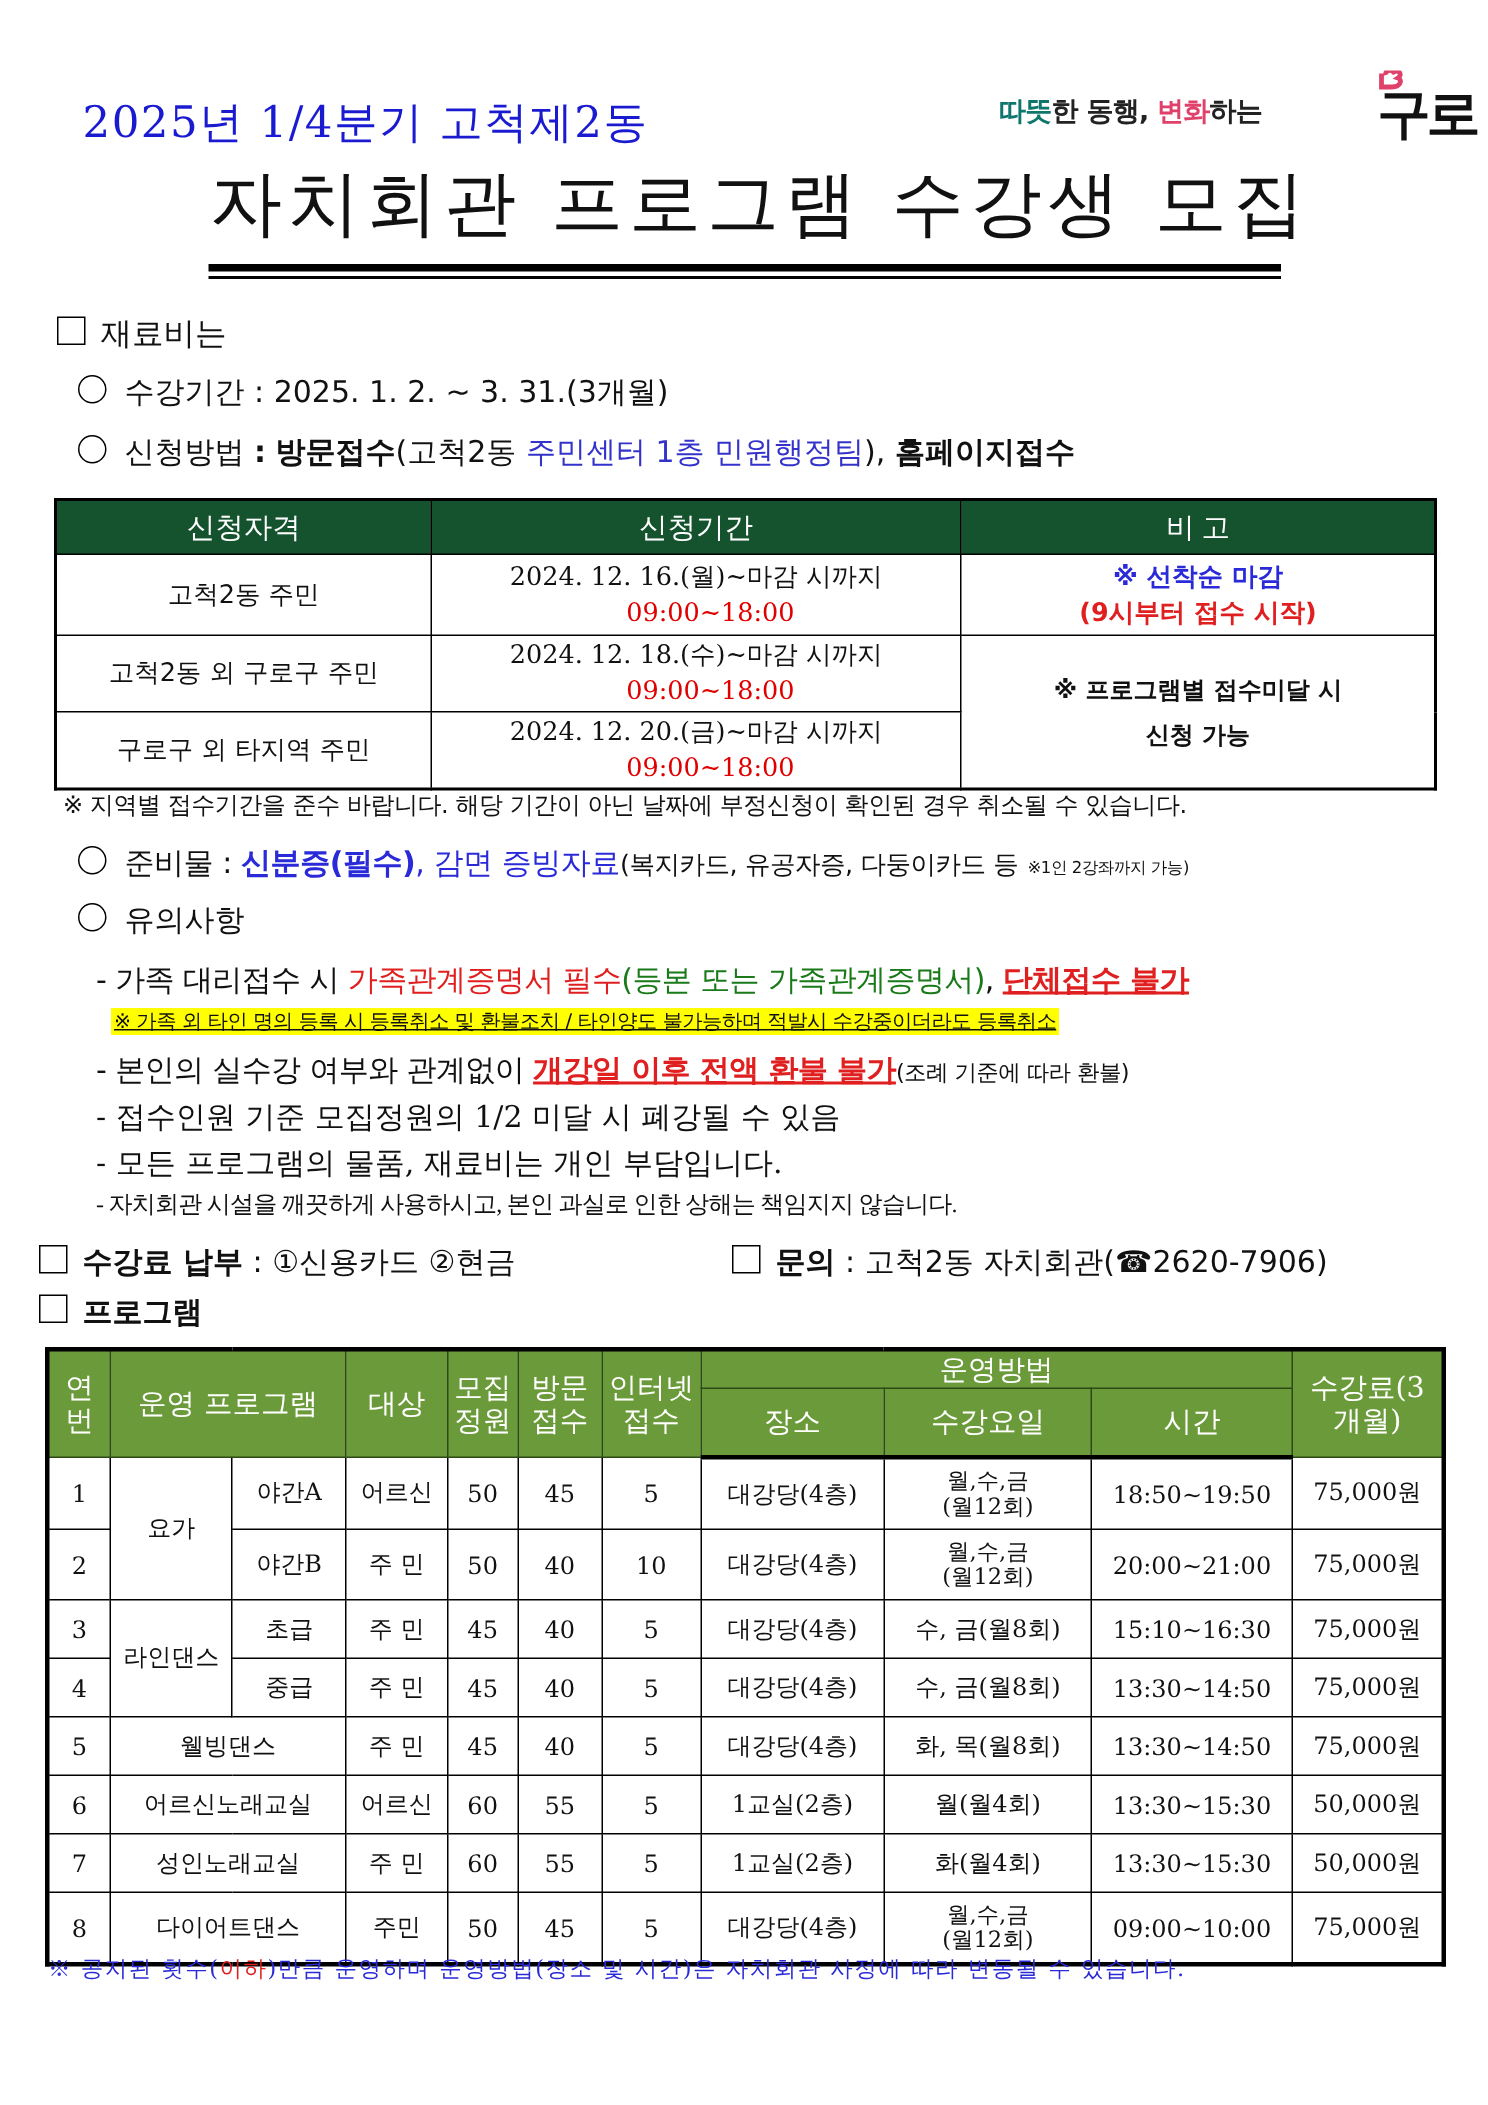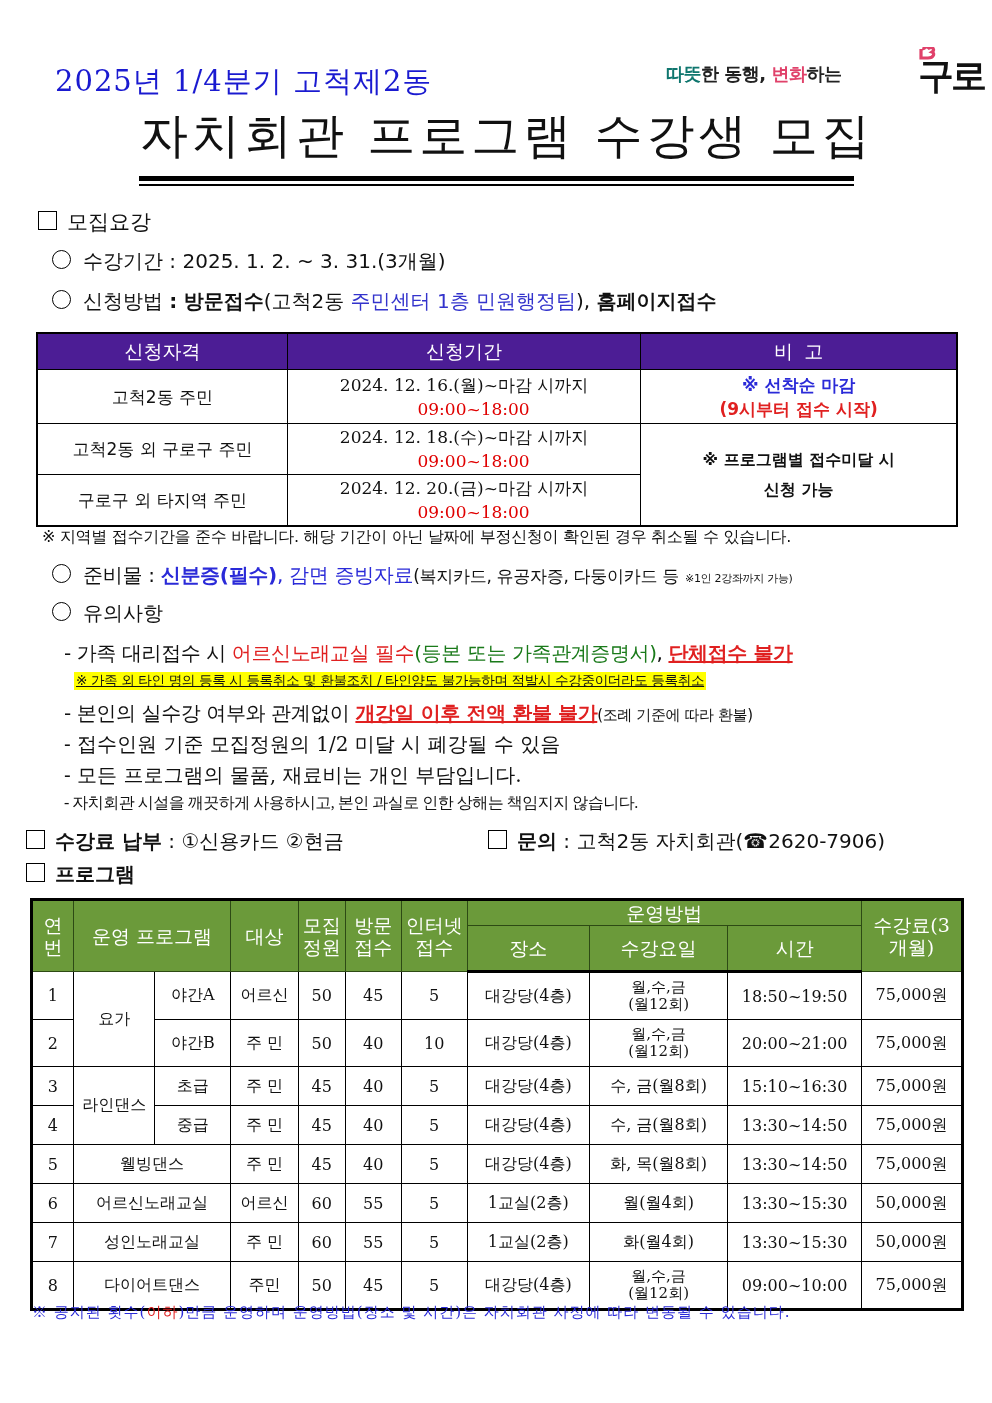--- a/index.html
+++ b/index.html
@@ -29,21 +29,21 @@
   .green { color: #1a7a1a; }
   .small { font-size: 15px; }
   .tiny { font-size: 11px; }
   .uline { text-decoration: underline; }
 
   
   table { border-collapse: collapse; }
   .apply-table { left: 36px; top: 332px; width: 922px; font-family: "DejaVu Sans", sans-serif; }
   .apply-table td, .apply-table th { border: 1px solid #000; text-align: center; font-weight: normal; }
   .apply-table { border: 2px solid #000; }
-  .apply-table th { background: #4c1d95; color: #fff; font-size: 19px; height: 33px; font-family: Liberation Mono, monospace; }
+  .apply-table th { background: #14532d; color: #fff; font-size: 19px; height: 33px; font-family: Liberation Serif, serif; }
   .apply-table td { font-size: 17px; line-height: 24px; }
   .apply-table .date { font-family: "DejaVu Serif", serif; font-size: 17px; }
   .apply-table .time { color: #e00000; font-family: "DejaVu Serif", serif; margin-left: 19px; }
 
   
   .prog-table { left: 30px; top: 898px; width: 934px; border: 3px solid #000; font-size: 16px; }
   .prog-table th { background: #6b9a3a; color: #fff; font-weight: normal; border: 1px solid #2d4a14; font-size: 19px; line-height: 22px; }
   .prog-table td { border: 1px solid #000; text-align: center; height: 36px; }
   .prog-table tr.tall td { height: 44px; }
   .prog-table thead tr:last-child th { border-bottom: 3px solid #000; }
@@ -56,21 +56,21 @@
 <div class="abs subtitle">2025년 1/4분기 고척제2동</div>
 <div class="abs slogan"><span class="orange">따뜻</span><span>한 동행, </span><span class="pink">변화</span><span>하는</span></div>
 <div class="abs logo">구로</div>
 <svg class="abs logo-heart" viewBox="0 0 20 16">
     <path d="M3 2 L3 11 L10 11 C16 11 17 6 14 5 C17 3 15 -1 11 1 C9 -1 5 0 6 3" fill="none" stroke="#e0416a" stroke-width="3.2"></path>
   </svg>
 <div class="abs main-title">자치회관 프로그램 수강생 모집</div>
 <div class="abs title-rule1"></div>
 <div class="abs title-rule2"></div>
 
-<div class="abs line" style="left:38px; top:208px;"><span class="sq"></span><span>모집요강</span></div>
+<div class="abs line" style="left:38px; top:208px;"><span class="sq"></span><span>재료비는</span></div>
 <div class="abs line" style="left:52px; top:248px; font-family:'DejaVu Sans',sans-serif; font-size:20px;"><span class="circ"></span><span>수강기간</span> <span>: 2025. 1. 2. ~ 3. 31.(3개월)</span></div>
 <div class="abs line" style="left:52px; top:288px; font-family:'DejaVu Sans',sans-serif; font-size:20px;"><span class="circ"></span><span>신청방법</span> <span class="bold">:</span> <span class="bold">방문접수</span><span>(고척2동 </span><span class="blue">주민센터 1층 민원행정팀</span><span>), </span><span class="bold">홈페이지접수</span></div>
 
 <table class="abs apply-table">
   <colgroup>
       <col style="width:251px">
       <col style="width:354px">
       <col style="width:317px">
     </colgroup>
   <tbody>
@@ -108,21 +108,21 @@
           <div class="time">09:00~18:00</div>
         </td>
   </tr>
 </tbody>
   </table>
 <div class="abs line" style="left:42px; top:527px; font-family:'DejaVu Sans',sans-serif; font-size:16px; letter-spacing:-0.3px;">※ 지역별 접수기간을 준수 바랍니다. 해당 기간이 아닌 날짜에 부정신청이 확인된 경우 취소될 수 있습니다.</div>
 
 <div class="abs line" style="left:52px; top:562px; font-family:'DejaVu Sans',sans-serif; font-size:20px; letter-spacing:-0.3px;"><span class="circ"></span><span>준비물</span> <span>:</span> <span class="blue2 bold">신분증(필수)</span><span class="blue2">, </span><span class="blue2">감면 증빙자료</span><span style="font-size:17px;">(복지카드, 유공자증, 다둥이카드 등</span> <span class="tiny">※1인 2강좌까지 가능)</span></div>
 
 <div class="abs line" style="left:52px; top:600px; font-family:Liberation Mono, monospace; font-size:20px;"><span class="circ"></span><span>유의사항</span></div>
-<div class="abs line" style="left:64px; top:640px; font-family:'DejaVu Sans',sans-serif; font-size:20px; letter-spacing:-0.4px;"><span>- 가족 대리접수 시 </span><span class="red">어르신노래교실 필수</span><span class="green">(등본 또는 가족관계증명서)</span><span>, </span><span class="red bold uline">단체접수 불가</span></div>
+<div class="abs line" style="left:64px; top:640px; font-family:'DejaVu Sans',sans-serif; font-size:20px; letter-spacing:-0.4px;"><span>- 가족 대리접수 시 </span><span class="red">가족관계증명서 필수</span><span class="green">(등본 또는 가족관계증명서)</span><span>, </span><span class="red bold uline">단체접수 불가</span></div>
 <div class="abs line" style="left:74px; top:672px; background:#ffff00; font-family:'DejaVu Sans',sans-serif; font-size:13.6px; letter-spacing:-0.4px; padding:0 2px; text-decoration:underline;">※ 가족 외 타인 명의 등록 시 등록취소 및 환불조치 / 타인양도 불가능하며 적발시 수강중이더라도 등록취소</div>
 <div class="abs line" style="left:64px; top:700px; font-family:'DejaVu Sans',sans-serif; font-size:20px; letter-spacing:-0.4px;"><span>- 본인의 실수강 여부와 관계없이 </span><span class="red bold uline">개강일 이후 전액 환불 불가</span><span class="small">(조례 기준에 따라 환불)</span></div>
 <div class="abs line" style="left:64px; top:731px; font-size:20px;">- 접수인원 기준 모집정원의 1/2 미달 시 폐강될 수 있음</div>
 <div class="abs line" style="left:64px; top:762px; font-size:20px;">- 모든 프로그램의 물품, 재료비는 개인 부담입니다.</div>
 <div class="abs line" style="left:64px; top:793px; font-family:Liberation Serif, serif; font-size:16px; letter-spacing:-0.5px;">- 자치회관 시설을 깨끗하게 사용하시고, 본인 과실로 인한 상해는 책임지지 않습니다.</div>
 
 <div class="abs line" style="left:26px; top:828px; font-family:'DejaVu Sans',sans-serif; font-size:20px;"><span class="sq"></span><span class="bold">수강료 납부</span> <span>: ①신용카드 ②현금</span></div>
 <div class="abs line" style="left:488px; top:828px; font-family:'DejaVu Sans',sans-serif; font-size:20px;"><span class="sq"></span><span class="bold">문의</span> <span>: 고척2동 자치회관(☎2620-7906)</span></div>
 <div class="abs line" style="left:26px; top:861px; font-size:20px;"><span class="sq"></span><span class="bold">프로그램</span></div>
 

